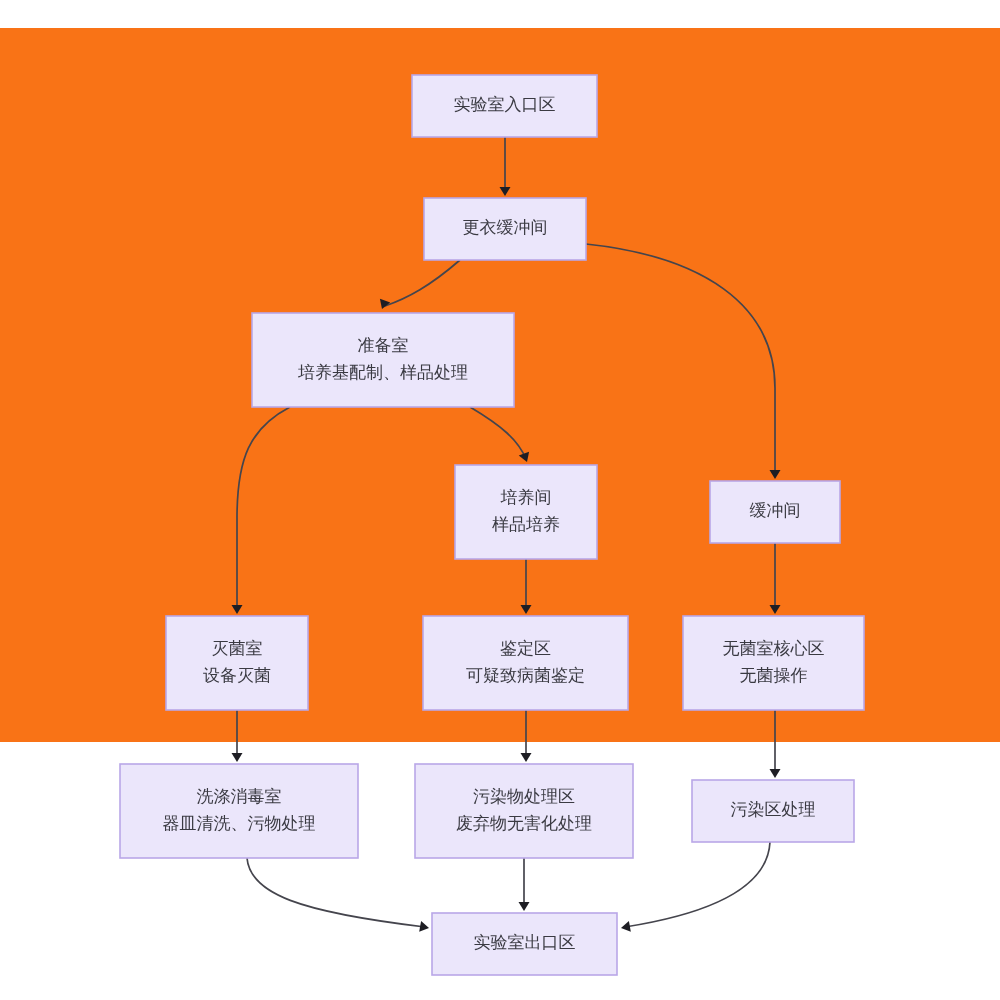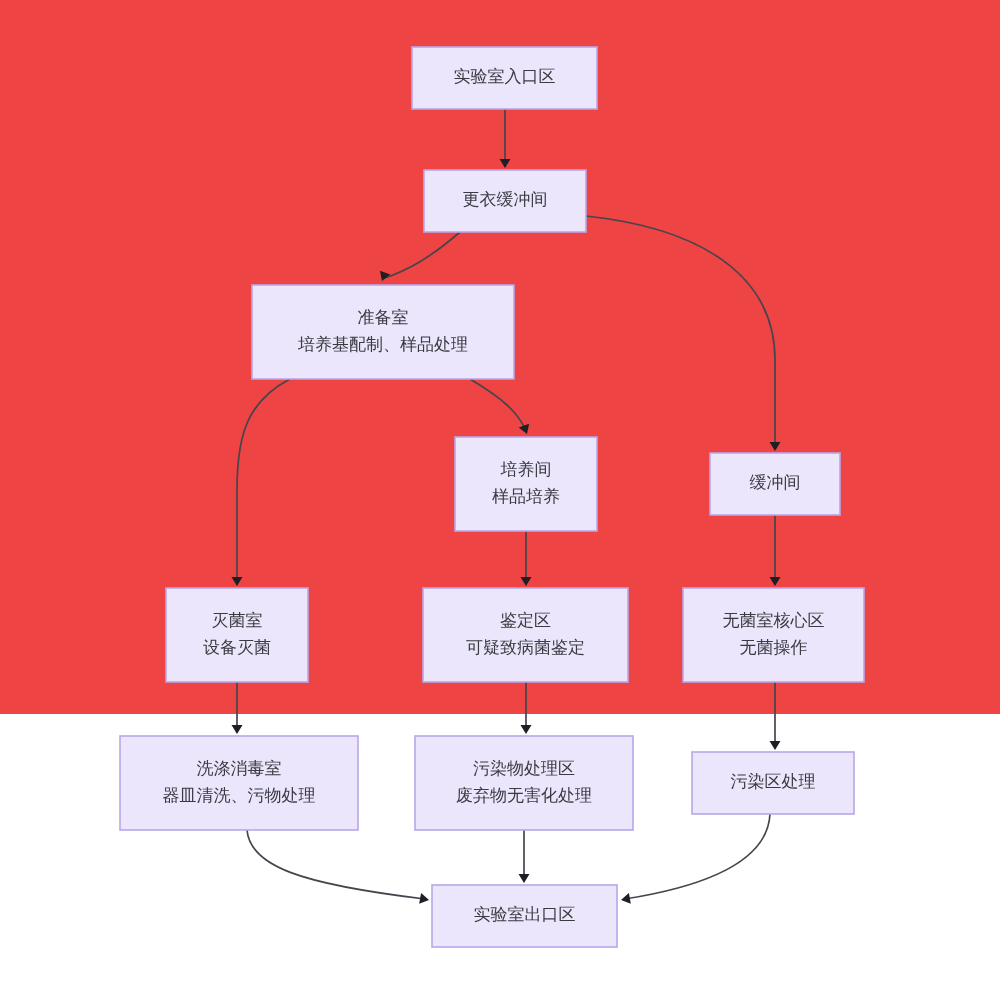--- a/index.html
+++ b/index.html
@@ -10,21 +10,22 @@
   body {
     width: 1000px;
     height: 1000px;
     font-family: "Liberation Sans", "DejaVu Sans", sans-serif;
     overflow: hidden;
   }
   #flowchart-root {
     position: relative;
     width: 1000px;
     height: 714px;
-    background: #ef4444;
+    background: #f97316;
+    margin-top: 28px;
   }
   svg.fc {
     position: absolute;
     left: 0;
     top: 0;
     width: 1000px;
     height: 1000px;
     display: block;
   }
   .node-rect {

